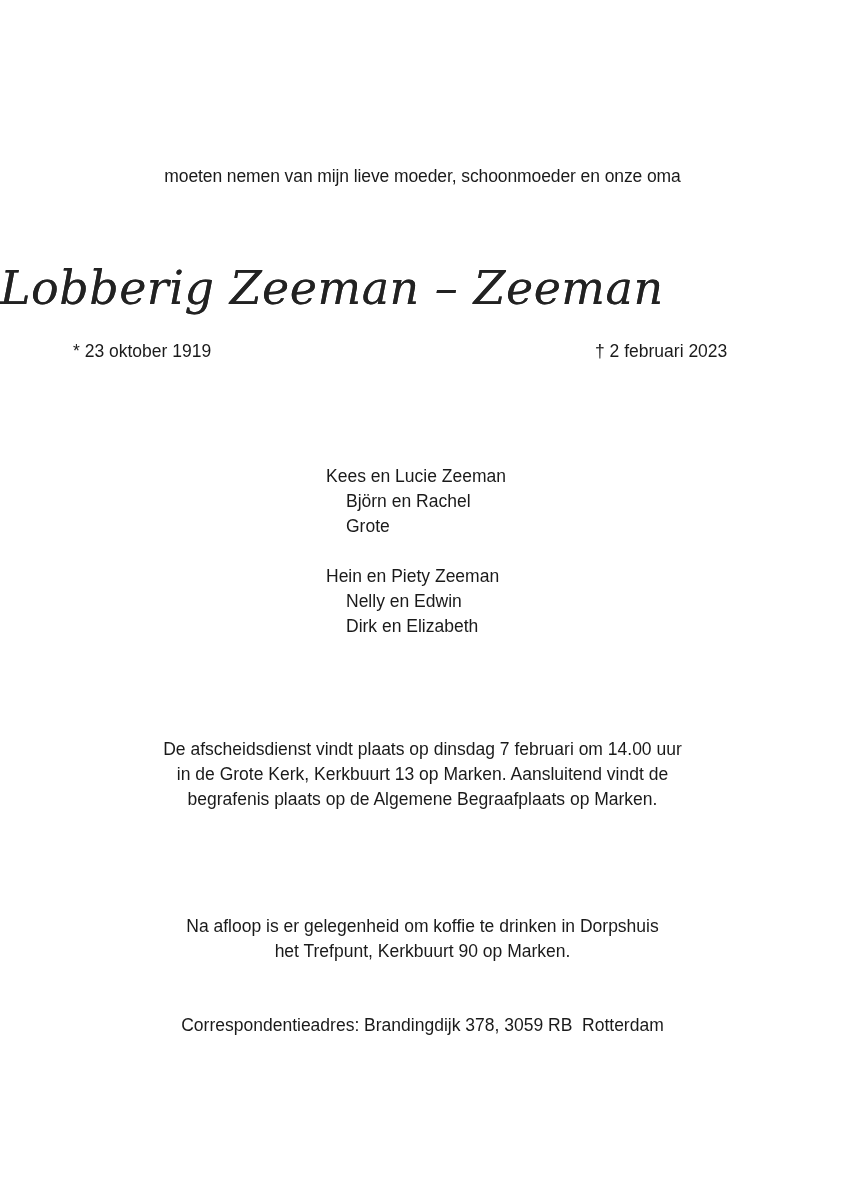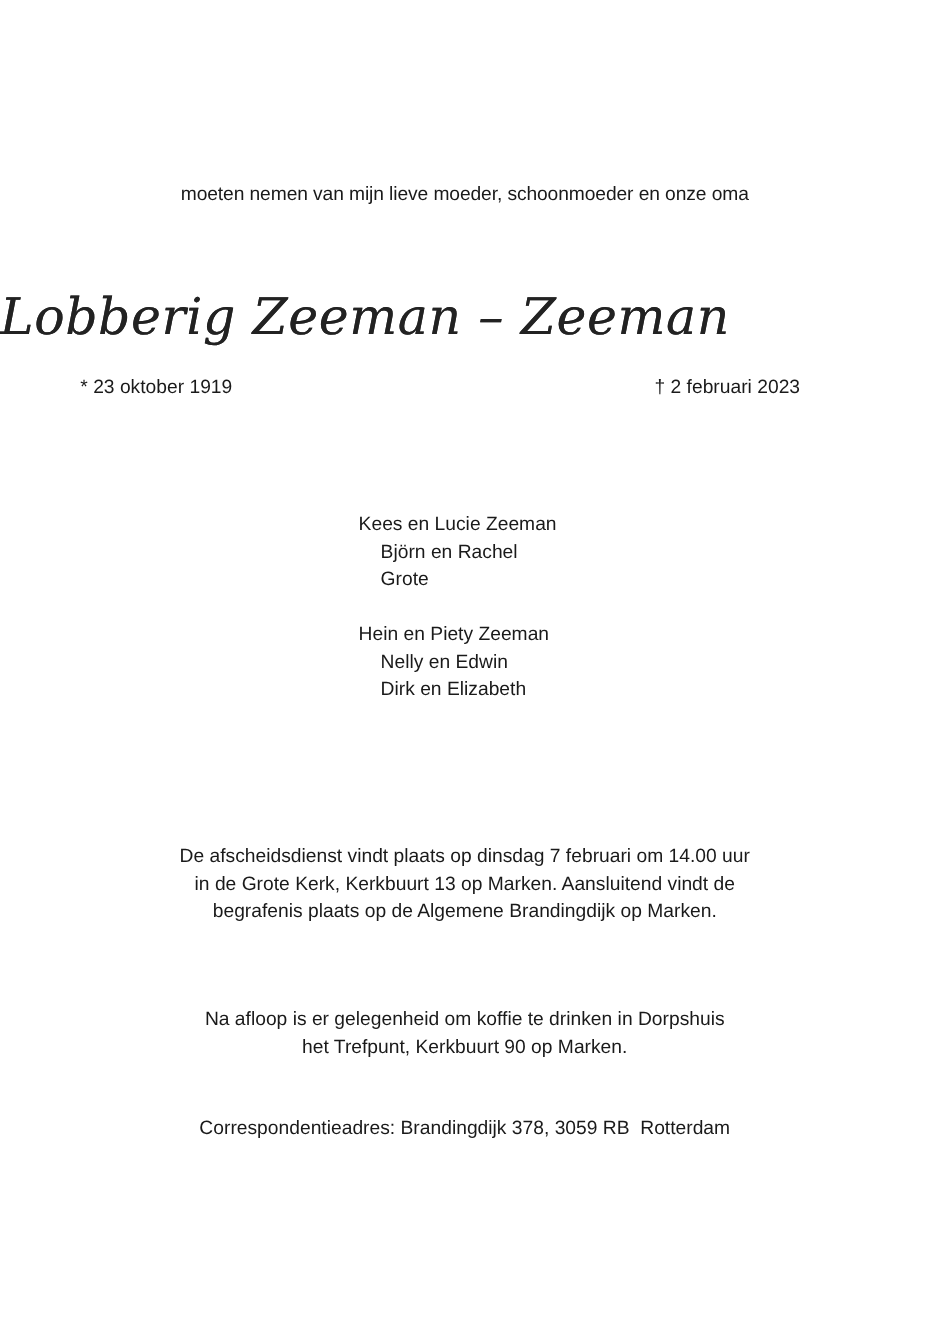--- a/index.html
+++ b/index.html
@@ -72,21 +72,21 @@
     .family .parent { white-space: nowrap; }
     .family .child { padding-left: 20px; white-space: nowrap; }
     .info {
       position: absolute;
       left: 0; right: 0;
       text-align: center;
       font-size: 17.5px;
       line-height: 25px;
     }
     .info div { white-space: nowrap; }
-    .info-service { top: 737px; margin-top: 29px; }
+    .info-service { top: 737px; }
     .info-condolence { top: 840px; }
     .info-coffee { top: 914px; }
     .info-address { top: 1013px; }
   </style>
 </head>
 <body>
 
 <div class="card">
 
   <div class="intro">
@@ -107,21 +107,21 @@
     <div class="group">
       <div class="parent">Hein en Piety Zeeman</div>
       <div class="child">Nelly en Edwin</div>
       <div class="child">Dirk en Elizabeth</div>
     </div>
   </div>
 
   <div class="info info-service">
     <div>De afscheidsdienst vindt plaats op dinsdag 7 februari om 14.00 uur</div>
     <div>in de Grote Kerk, Kerkbuurt 13 op Marken. Aansluitend vindt de</div>
-    <div>begrafenis plaats op de Algemene Brandingdijk op Marken.</div>
+    <div>begrafenis plaats op de Algemene Begraafplaats op Marken.</div>
   </div>
 
 
   <div class="info info-coffee">
     <div>Na afloop is er gelegenheid om koffie te drinken in Dorpshuis</div>
     <div>het Trefpunt, Kerkbuurt 90 op Marken.</div>
   </div>
 
   <div class="info info-address">
     <div>Correspondentieadres: Brandingdijk 378, 3059 RB&nbsp;&nbsp;Rotterdam</div>

